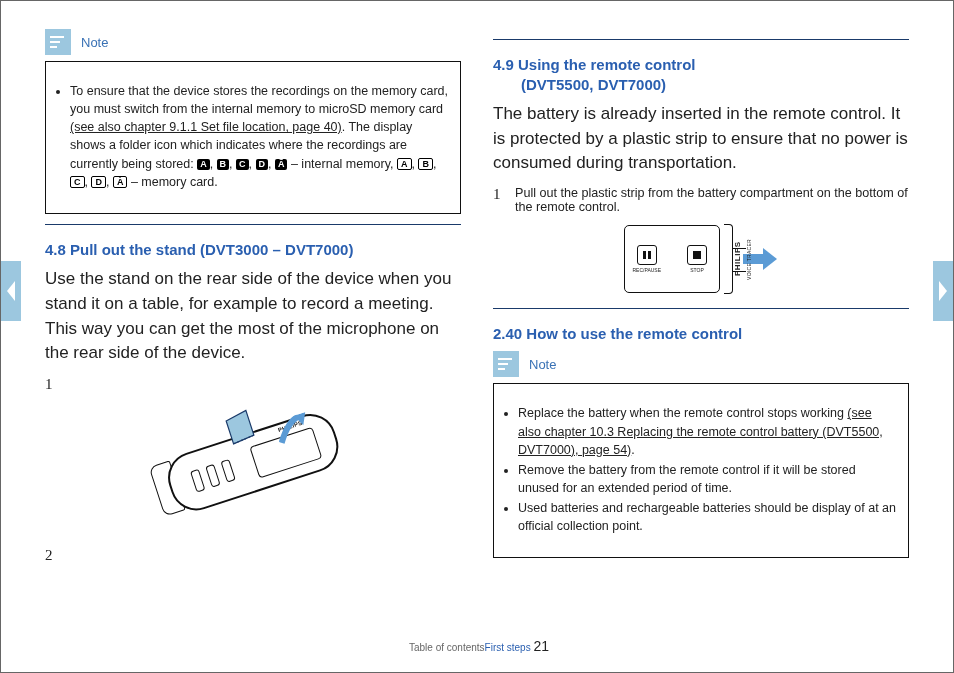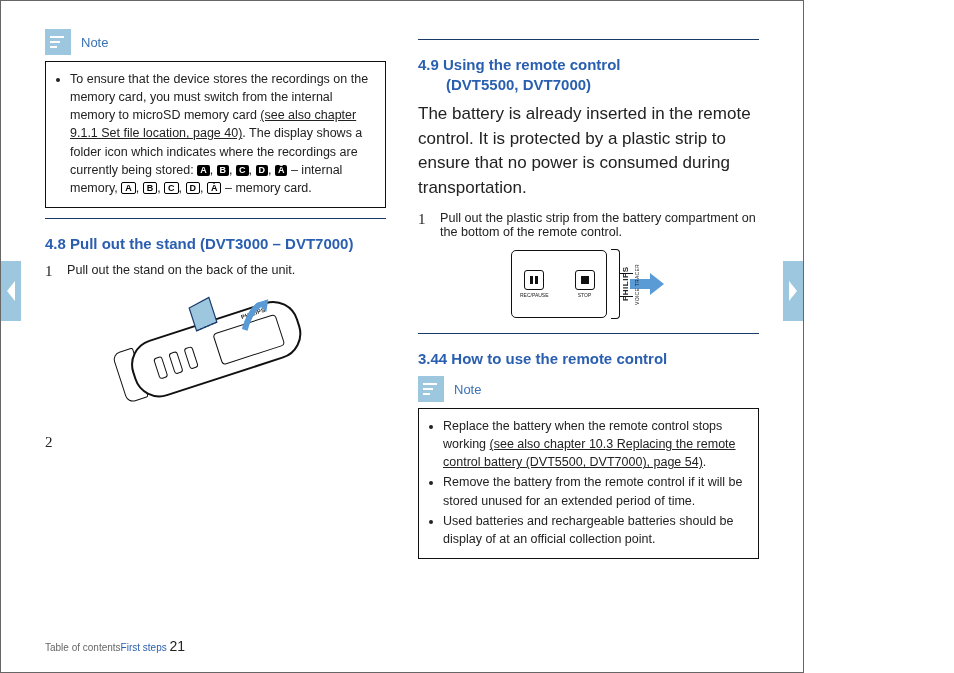--- a/index.html
+++ b/index.html
@@ -1,32 +1,32 @@
 <!DOCTYPE html>
 <html><head>
 <meta charset="utf-8">
 <style>
   body{margin:0;font-family:"Gill Sans","Gill Sans MT","Segoe UI",Arial,sans-serif;font-size:13px;color:#222;background:#fff}
-  .page{width:804px;height:673px;position:relative;box-sizing:border-box;border:1px solid #666;padding:28px 44px 18px 44px}
+  .page{width:954px;height:673px;position:relative;box-sizing:border-box;border:1px solid #666;padding:28px 44px 18px 44px}
   .nav-arrow{position:absolute;top:260px;width:20px;height:60px;background:#9cc7df;display:flex;align-items:center;justify-content:center}
   .nav-left{left:0}
   .nav-right{right:0}
   .nav-arrow svg{width:12px;height:24px;fill:#fff}
   .cols{display:flex;gap:32px}
   .col{flex:1;min-width:0}
   .hr{border:none;border-top:1.5px solid #1a3a6a;margin:10px 0 12px 0}
   .note-box{margin-bottom:6px}
   .note-head{display:flex;align-items:center;gap:10px;margin-bottom:6px}
   .note-ico{width:26px;height:26px;background:#9cc7df;display:flex;flex-direction:column;justify-content:center;padding-left:5px;box-sizing:border-box}
   .note-ico span{display:block;height:2px;background:#fff;margin:1.5px 0}
   .note-ico span:nth-child(1){width:14px}
   .note-ico span:nth-child(2){width:10px}
   .note-ico span:nth-child(3){width:7px}
   .note-label{color:#3a72b5;font-size:13px}
-  .box{border:1px solid #111;padding:8px 10px;font-size:12.5px;line-height:1.45}
+  .box{border:1px solid #111;padding:20px 10px;font-size:12.5px;line-height:1.45}
   .box ul{margin:0;padding-left:14px}
   .box li{margin-bottom:2px}
   .link{text-decoration:underline}
   .mem-badge{display:inline-block;background:#000;color:#fff;font-size:9px;font-weight:bold;font-family:Arial,sans-serif;border-radius:2px;padding:0 3px;line-height:11px;vertical-align:middle}
   .mem-badge-out{display:inline-block;border:1px solid #000;color:#000;font-size:9px;font-weight:bold;font-family:Arial,sans-serif;border-radius:2px;padding:0 3px;line-height:10px;vertical-align:middle}
   h2.sec{color:#2a5fb0;font-weight:bold;font-size:15px;margin:15px 0 8px 0;line-height:1.3}
   .body{font-size:17px;line-height:1.45}
   .step{display:flex;gap:10px;margin:10px 0;font-size:12.6px}
   .step-num{font-family:Georgia,serif;font-size:15px;font-weight:normal;min-width:12px}
   .fig{text-align:center;margin:8px 0 14px 0}
@@ -46,21 +46,21 @@
   .remote{width:96px;height:68px;border:1.5px solid #111;border-radius:5px;background:#fff;position:relative;padding:6px;box-sizing:border-box;display:flex;gap:26px}
   .r-col{display:flex;flex-direction:column;align-items:center;justify-content:center;gap:2px}
   .r-btn{width:18px;height:18px;border:1.5px solid #111;border-radius:3px;display:flex;align-items:center;justify-content:center}
   .r-lbl{font-size:5px;font-family:Arial,sans-serif;transform:rotate(0)}
   .r-brand-col{display:flex;flex-direction:column;align-items:center;justify-content:center;writing-mode:vertical-rl;transform:rotate(180deg);gap:4px;margin-left:auto}
   .r-brand{font-family:Arial,sans-serif;font-weight:bold;font-size:8px;letter-spacing:0.5px}
   .r-sub{font-family:Arial,sans-serif;font-size:5px;letter-spacing:0.3px}
   .r-side{width:8px;height:68px;border:1.5px solid #111;border-left:none;border-radius:0 4px 4px 0;background:#fff;margin-left:-6px;position:relative}
   .r-strip{position:absolute;right:-14px;top:23px;width:14px;height:22px;border-top:1px solid #111;border-bottom:1px solid #111}
   .r-arrow svg{display:block}
-  .footer{position:absolute;bottom:18px;left:44px;right:40px;display:flex;justify-content:flex-start;align-items:baseline;font-size:10px}
+  .footer{position:absolute;bottom:18px;left:44px;right:40px;display:flex;justify-content:center;align-items:baseline;font-size:10px}
   .footer .toc{color:#666}
   .footer .right{color:#2a5fb0}
   .footer .pnum{color:#222;font-size:14px;}
 </style>
 </head>
 <body>
 
 <div class="page">
 
   <div class="nav-arrow nav-left">
@@ -93,24 +93,24 @@
             <span class="mem-badge">A</span>, <span class="mem-badge">B</span>, <span class="mem-badge">C</span>, <span class="mem-badge">D</span>, <span class="mem-badge">Ã</span><span> – internal memory, </span>
             <span class="mem-badge-out">A</span>, <span class="mem-badge-out">B</span>, <span class="mem-badge-out">C</span>, <span class="mem-badge-out">D</span>, <span class="mem-badge-out">À</span><span> – memory card.</span>
           </li>
             </ul>
         </div>
       </div>
 
       <hr class="hr">
 
       <h2 class="sec">4.8  Pull out the stand (DVT3000 – DVT7000)</h2>
+      <div class="body">Use the stand on the rear side of the device when you stand it on a table, for example to record a meeting. This way you can get the most of the microphone on the rear side of the device.</div>
 
       <div class="step">
         <div class="step-num">1</div>
-        <div>Pull out the stand on the back of the unit.</div>
       </div>
 
       <div class="fig">
         <div class="device">
           <div class="dev-top"></div>
           <div class="dev-body">
             <span class="dev-brand">PHILIPS</span>
             <div class="dev-screen"></div>
             <div class="dev-btns">
                 <span></span>
@@ -182,21 +182,21 @@
           <div class="r-arrow">
             <svg width="36" height="26">
                 <rect x="0" y="8" width="20" height="10" fill="#5b9bd5"></rect>
                 <path d="M20 2 L34 13 L20 24 Z" fill="#5b9bd5"></path>
               </svg>
           </div>
         </div>
       </div>
 
       <hr class="hr">
-      <h2 class="sec">3.44 How to use the remote control</h2>
+      <h2 class="sec">2.40 How to use the remote control</h2>
 
       <div class="note-box">
         <div class="note-head">
           <div class="note-ico">
               <span></span>
               <span></span>
               <span></span>
             </div>
           <span class="note-label">Note</span>
         </div>

